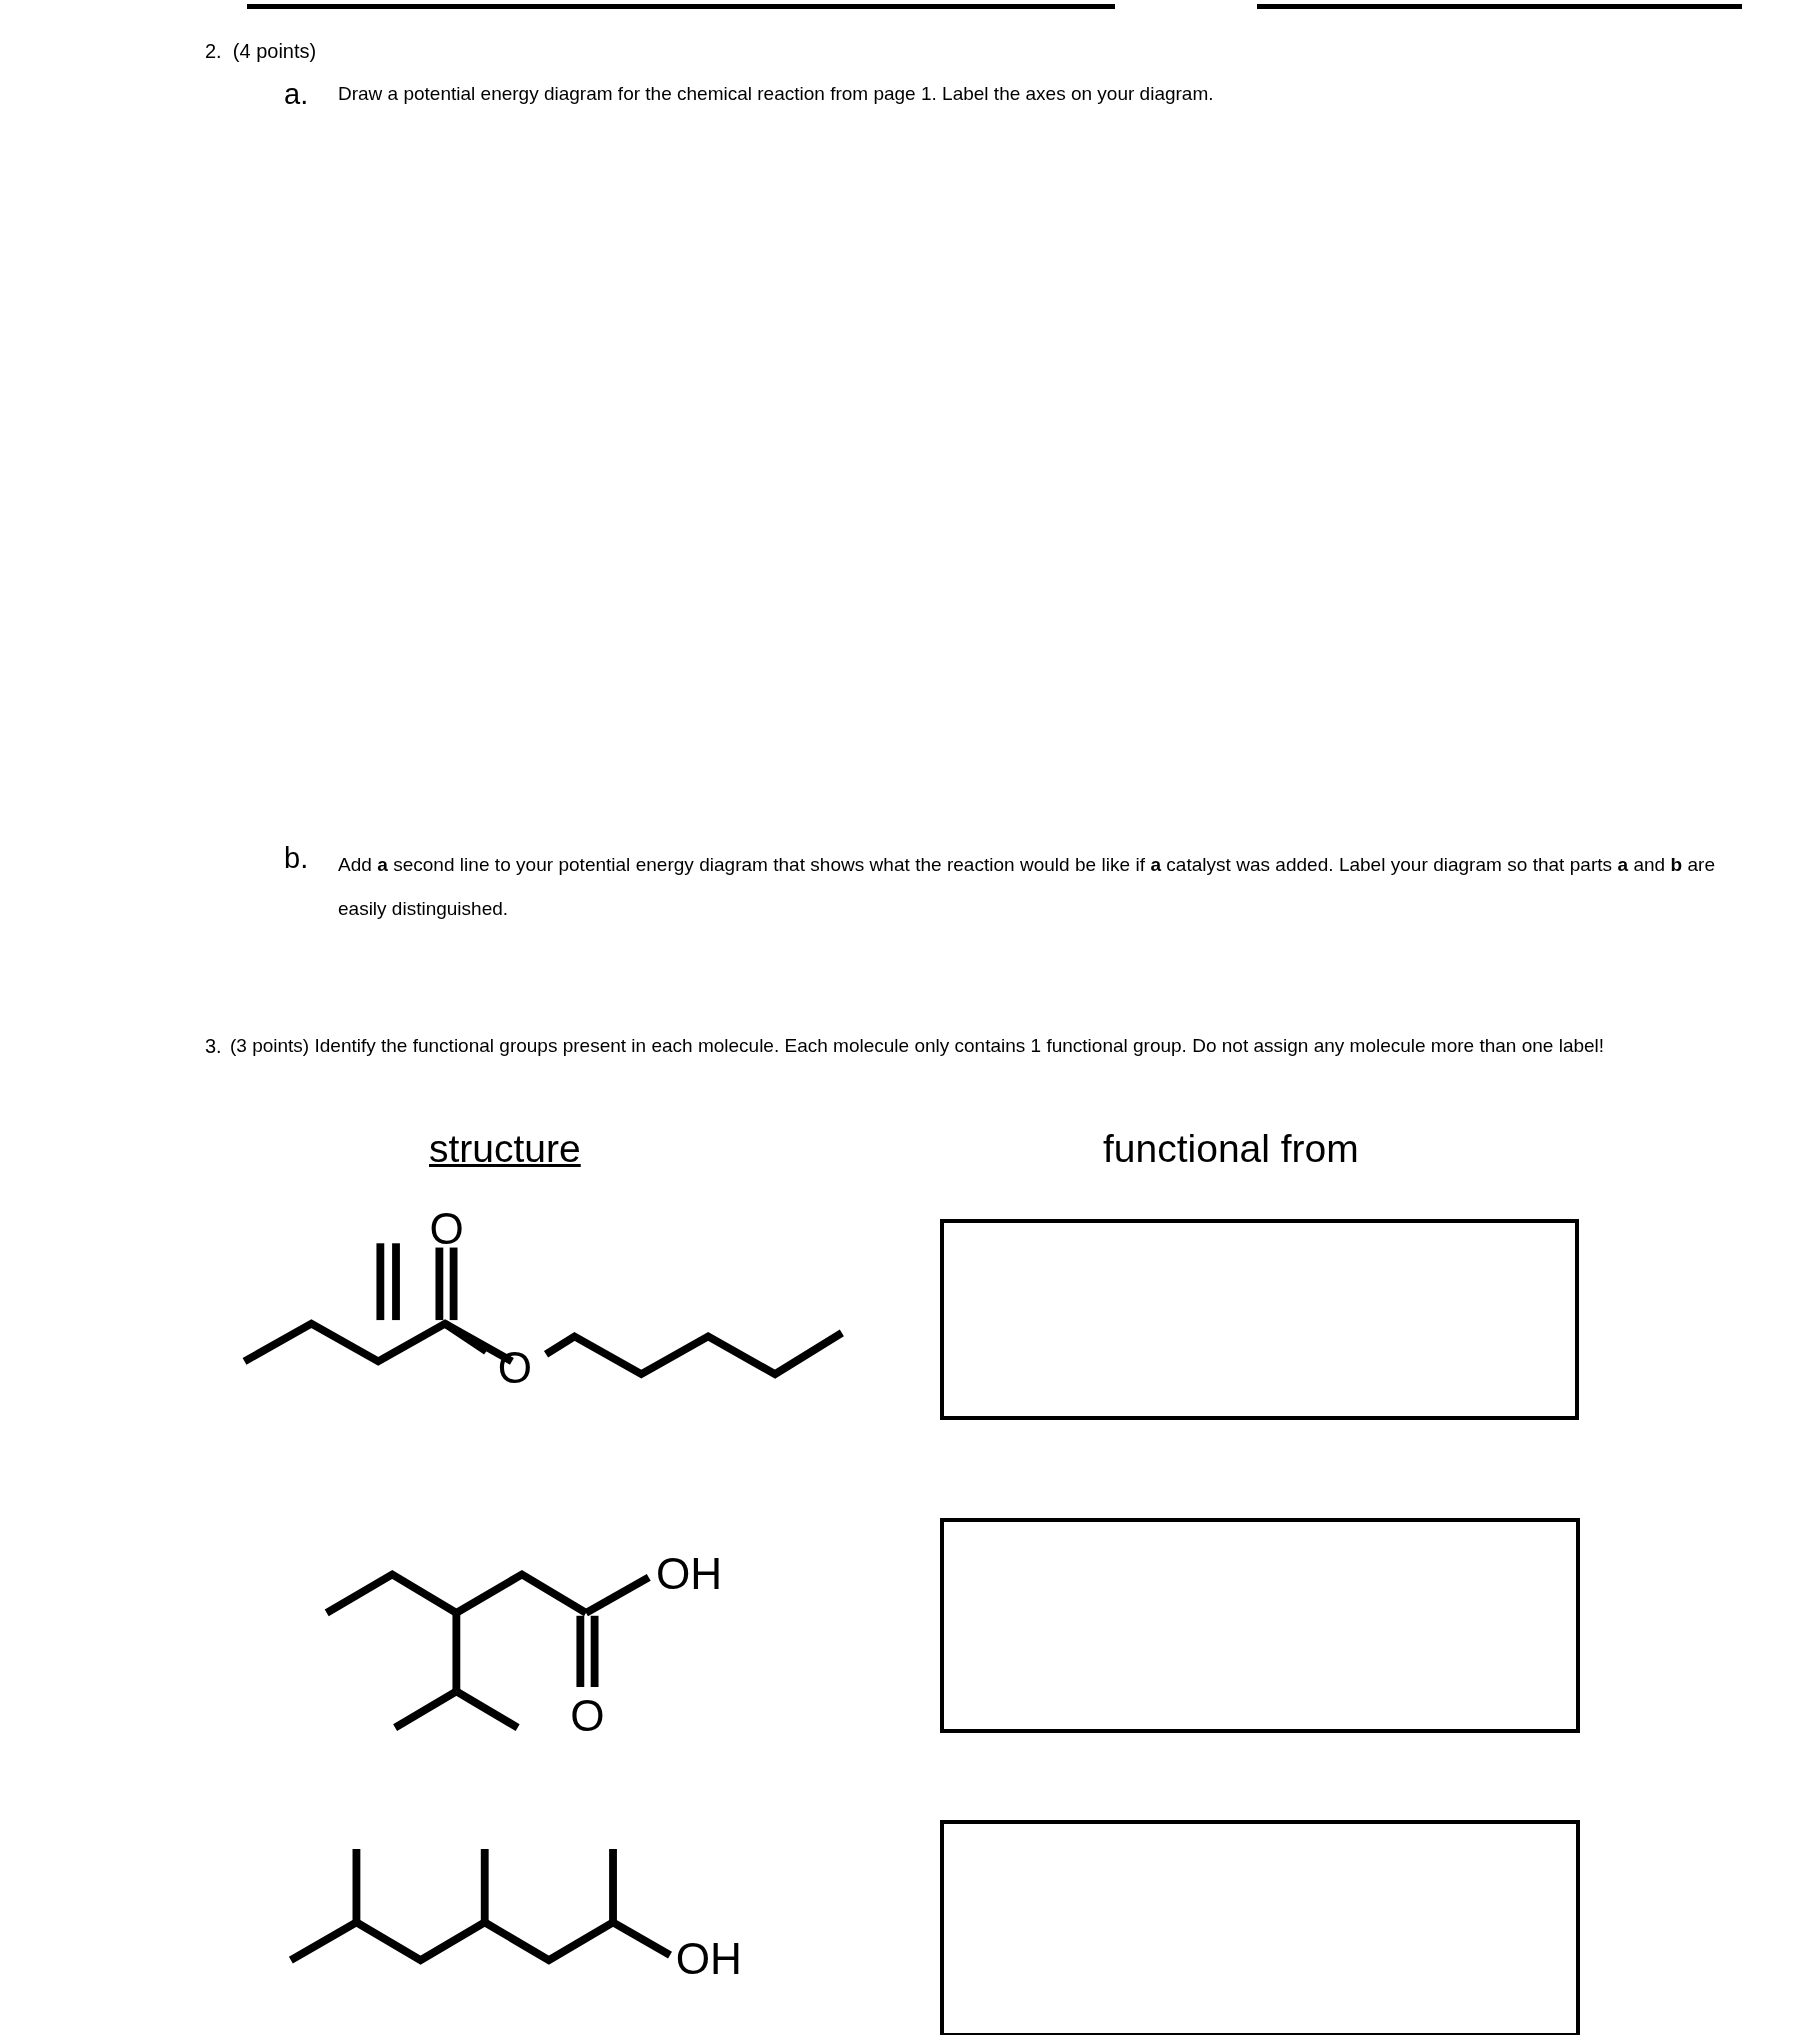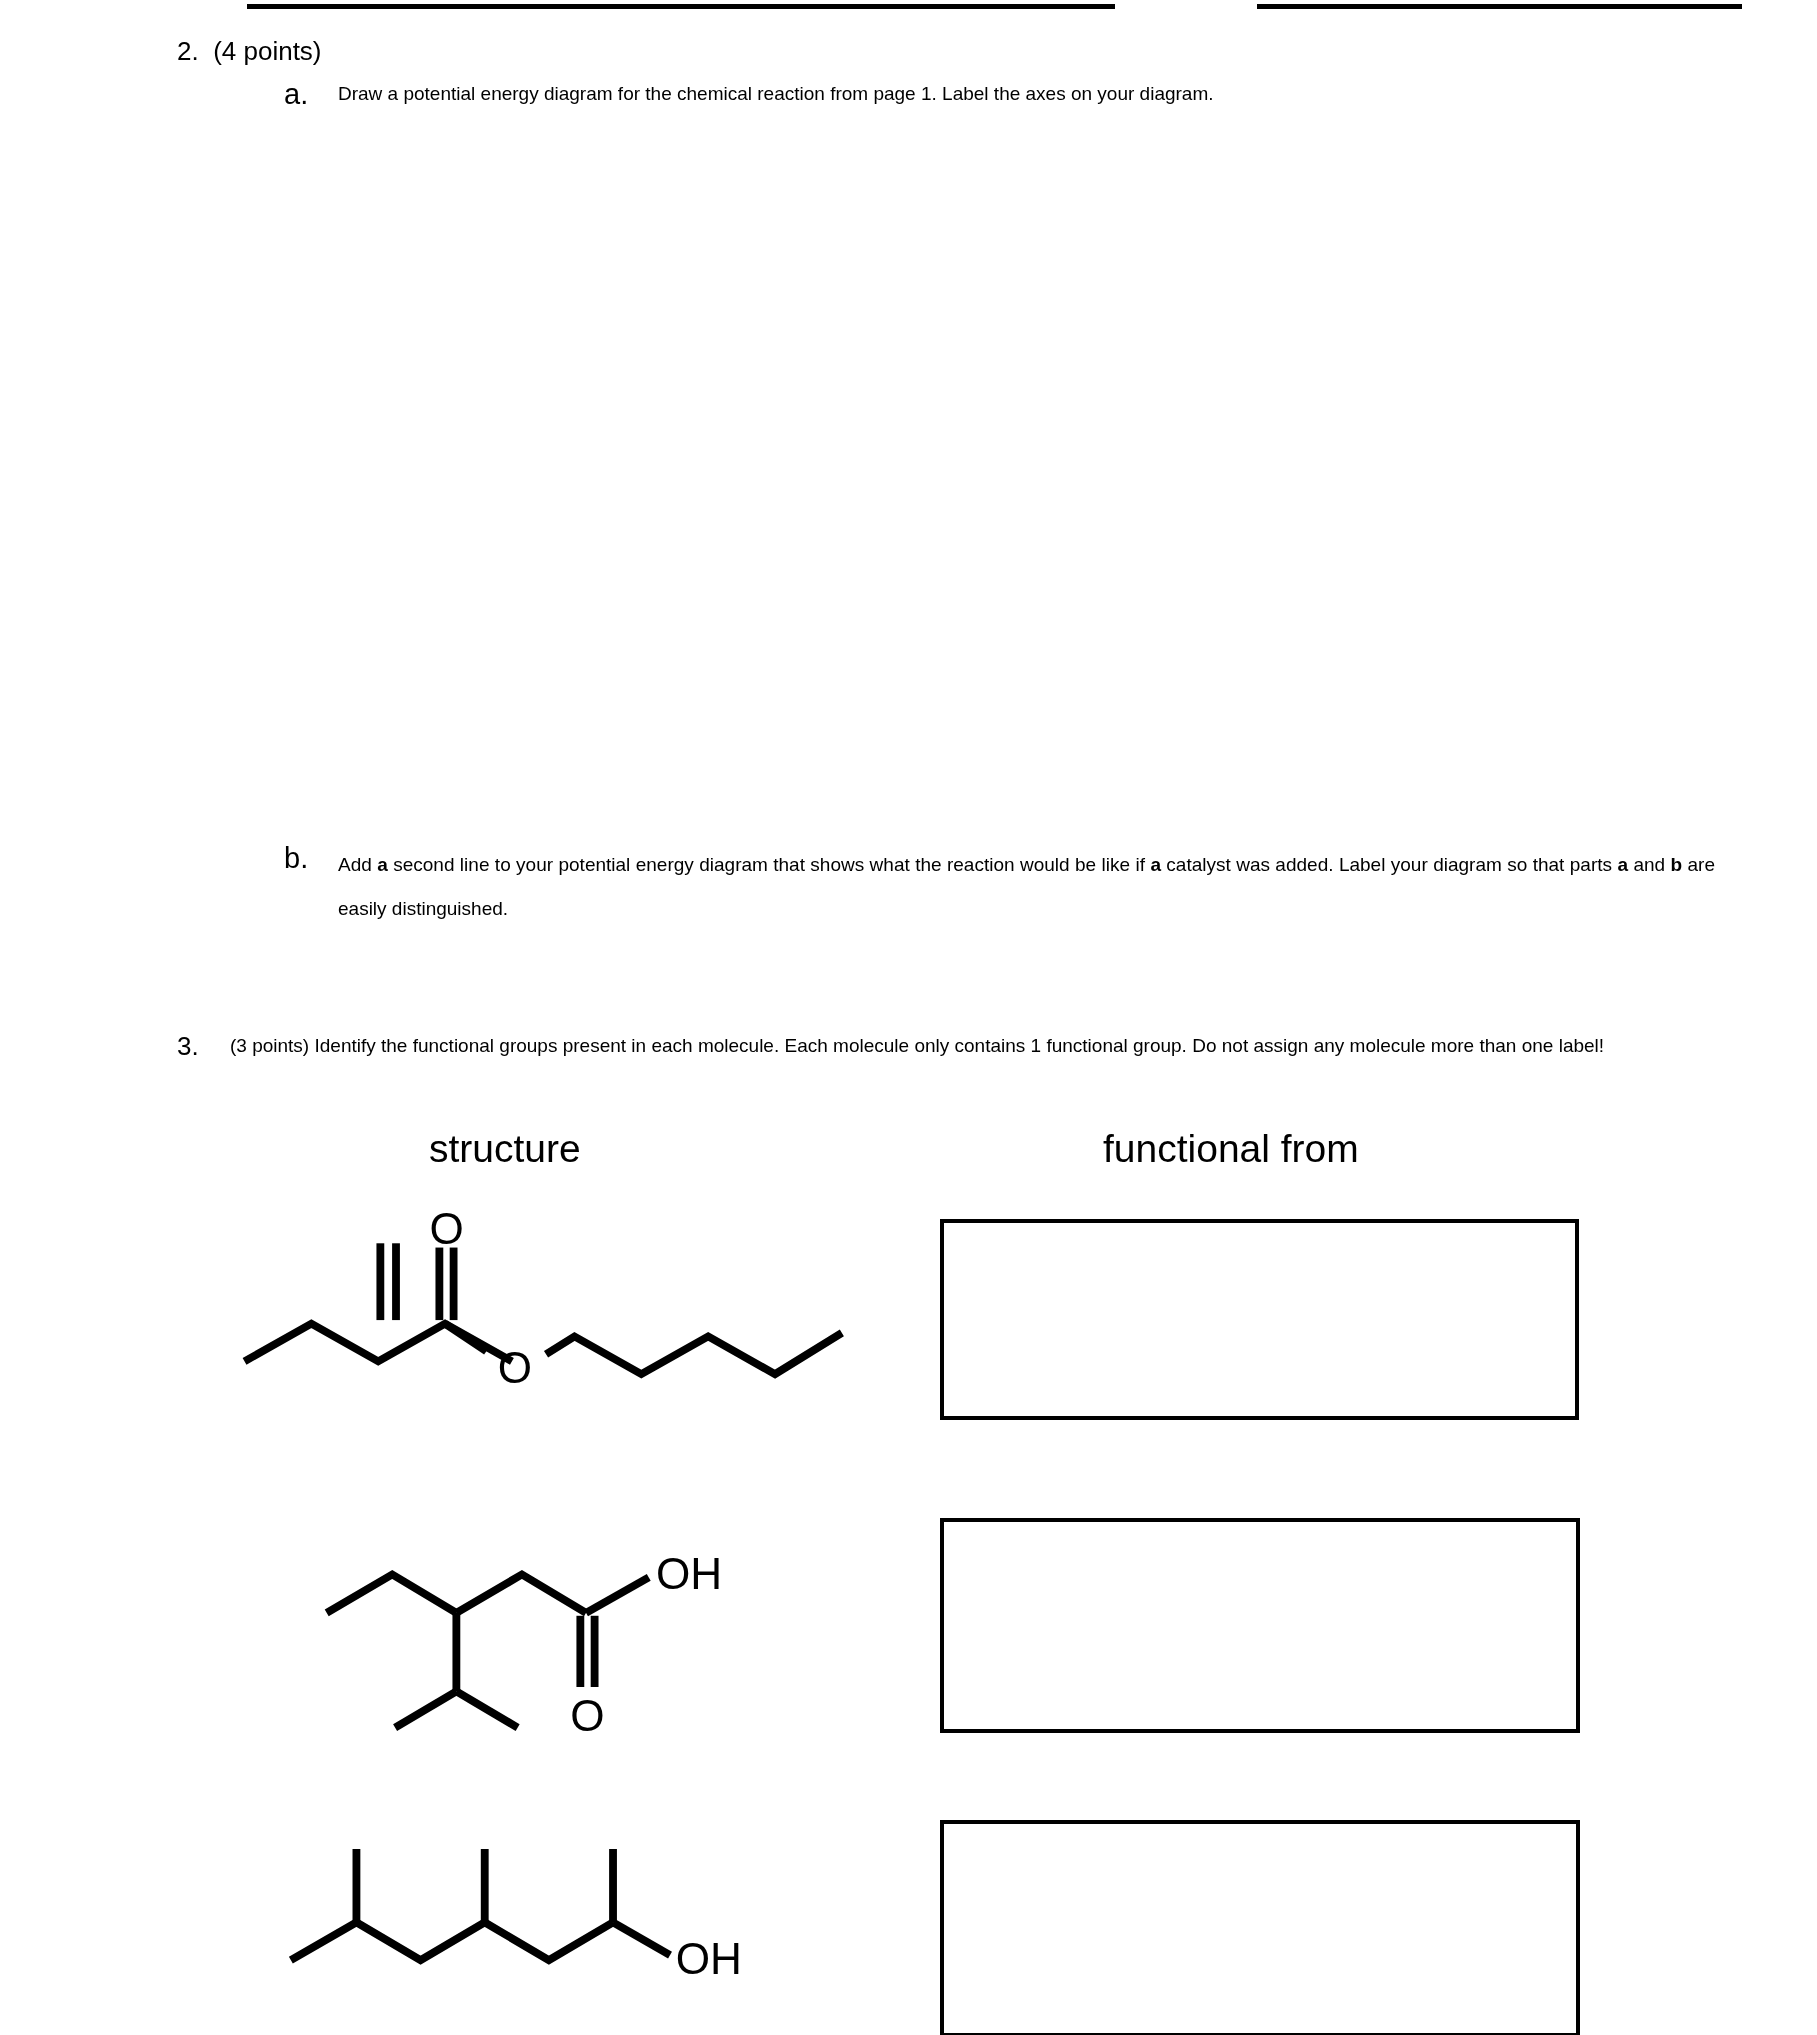--- a/index.html
+++ b/index.html
@@ -24,23 +24,24 @@
     position: absolute;
     height: 5px;
     background: #000000;
   }
   #hdr-rule-1 { left: 247px; top: 4.3px; width: 868px; }
   #hdr-rule-2 { left: 1257px; top: 4.3px; width: 485px; }
 
   
   .q-num {
     position: absolute;
-    font-size: 26px;
+    font-size: 20px;
     line-height: 44px;
     white-space: nowrap;
+    margin-left: 28px;
   }
   .q-body {
     position: absolute;
     font-size: 19px;
     line-height: 44px;
     text-align: justify;
     text-justify: inter-word;
   }
   .sub-marker {
     position: absolute;
@@ -59,21 +60,21 @@
   #q3-num   { left: 177px; top: 1024px; }
   #q3-text  { left: 230px; top: 1024px; width: 1485px; }
 
   
   .col-head {
     position: absolute;
     font-size: 39px;
     line-height: 47px;
     white-space: nowrap;
   }
-  #head-structure { left: 429px; top: 1125px; }
+  #head-structure { left: 429px; top: 1125px; text-decoration: underline; }
   #head-fgroup    { left: 1103px; top: 1125px; }
 
   
   .answer-box {
     position: absolute;
     border: 4.3px solid #000000;
     background: #ffffff;
     box-sizing: border-box;
   }
   #box-1 { left: 940px; top: 1219px; width: 639px; height: 201px; }

